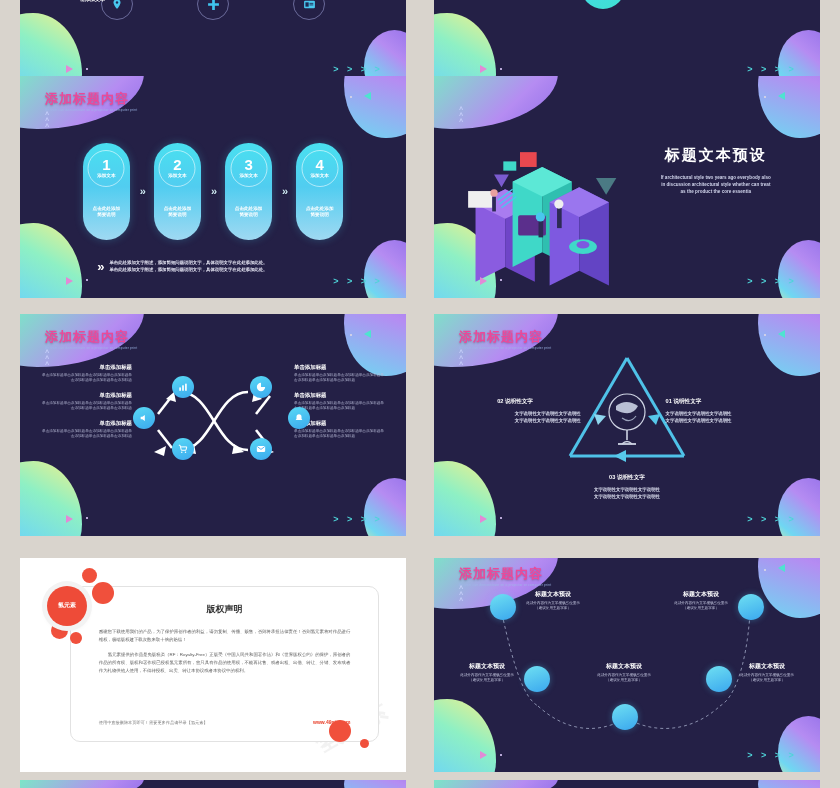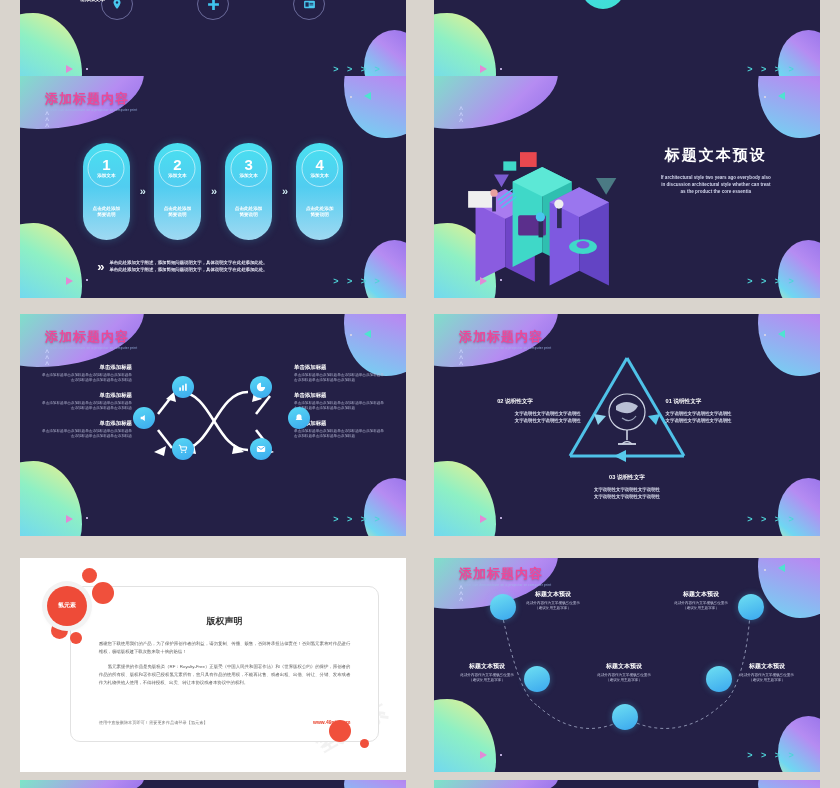--- a/index.html
+++ b/index.html
@@ -123,21 +123,21 @@
     background:linear-gradient(160deg,#59d9f5,#3ba9ee);
     display:flex;align-items:center;justify-content:center;color:#fff;}
   .t-lbl{position:absolute;}
   .t-h{color:#ffffff;font-size:5.6px;font-weight:bold;margin-bottom:4px;}
   .t-p{color:#dfe2f2;font-size:4.4px;line-height:7px;font-weight:bold;}
 
   
   .light{background:#ffffff;}
   .cp-card{position:absolute;left:13%;top:13%;right:7%;bottom:14%;
     border:1px solid #e2e2e2;border-radius:10px;background:#fff;}
-  .cp-title{text-align:center;color:#333;font-size:9px;font-weight:bold;margin-top:28px;}
+  .cp-title{text-align:center;color:#333;font-size:9px;font-weight:bold;margin-top:16px;}
   .cp-body{margin:12px 9% 0;color:#5a5a5a;font-size:4.4px;line-height:8px;text-align:justify;}
   .cp-body p{margin:0 0 7px;}
   .cp-foot{position:absolute;left:9%;right:9%;bottom:16px;display:flex;
     justify-content:space-between;align-items:center;}
   .cp-foot .note{color:#7a7a7a;font-size:4.2px;}
   .cp-foot .url{color:#e8402a;font-size:5px;font-weight:bold;}
   .logo-badge{position:absolute;left:7%;top:13%;width:40px;height:40px;border-radius:50%;
     background:#ee4b38;display:flex;align-items:center;justify-content:center;
     color:#fff;font-size:6px;font-weight:bold;
     box-shadow:0 0 0 5px #f3f3f3,0 2px 6px rgba(0,0,0,.18);}

